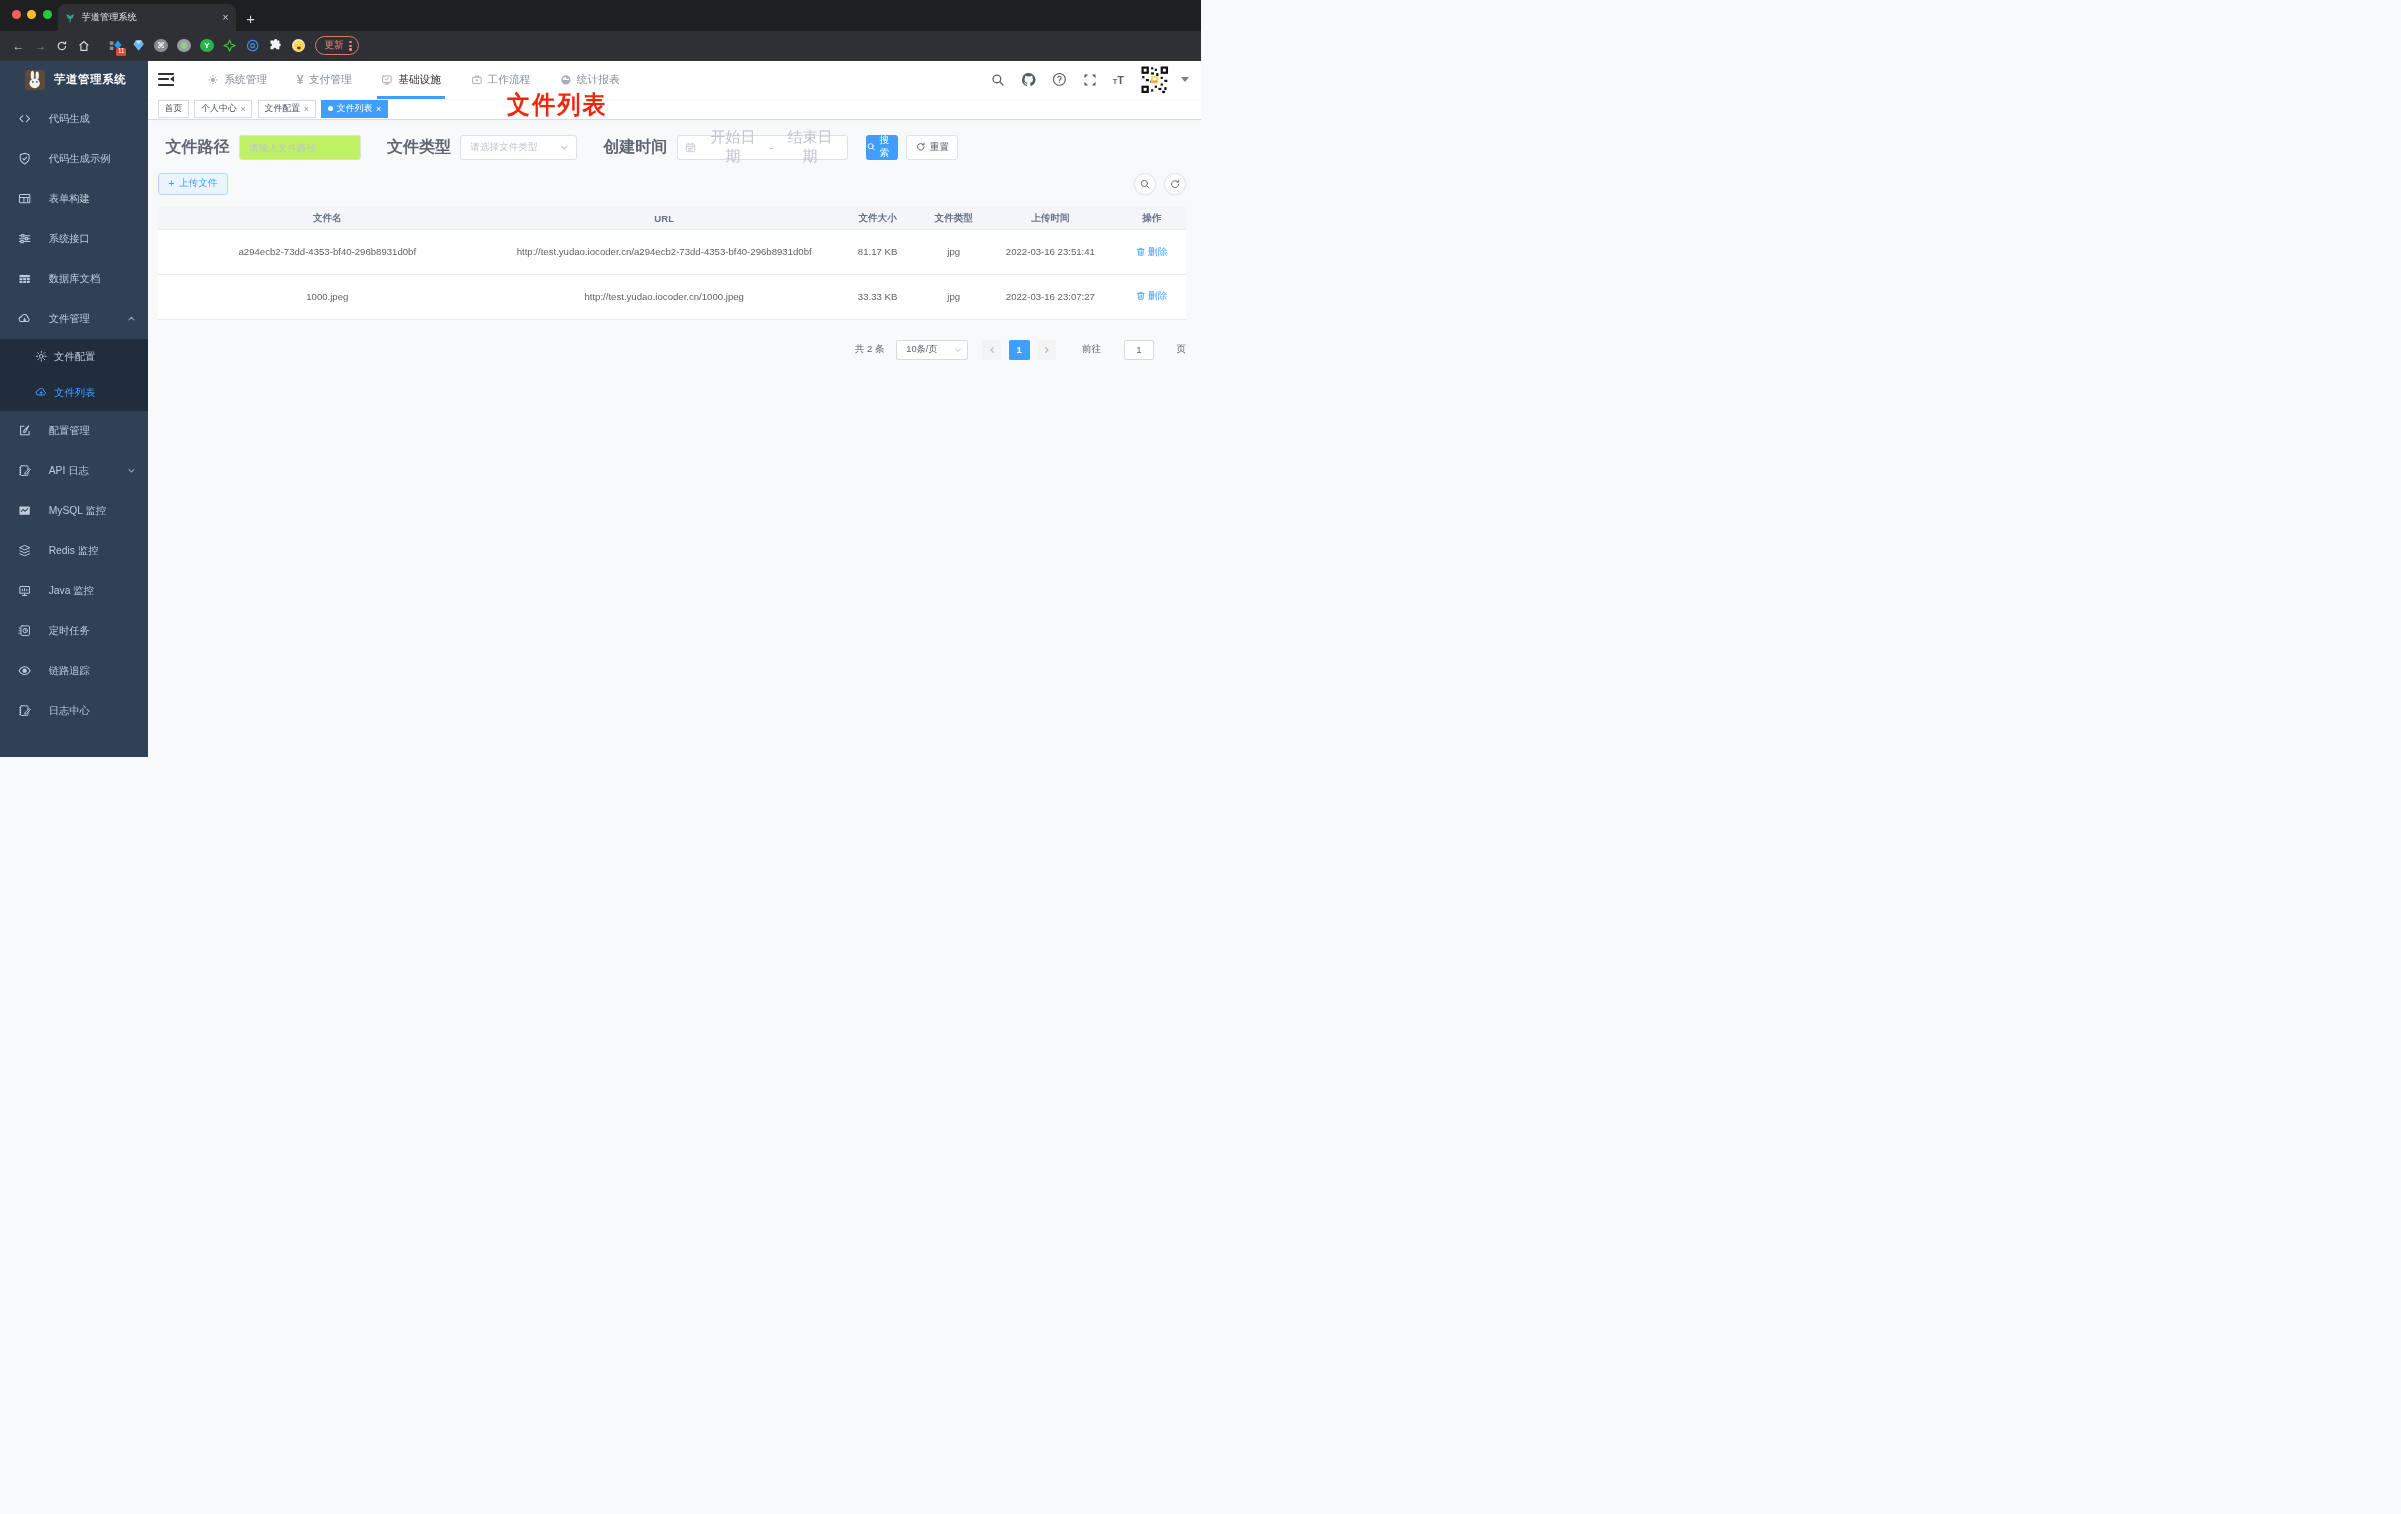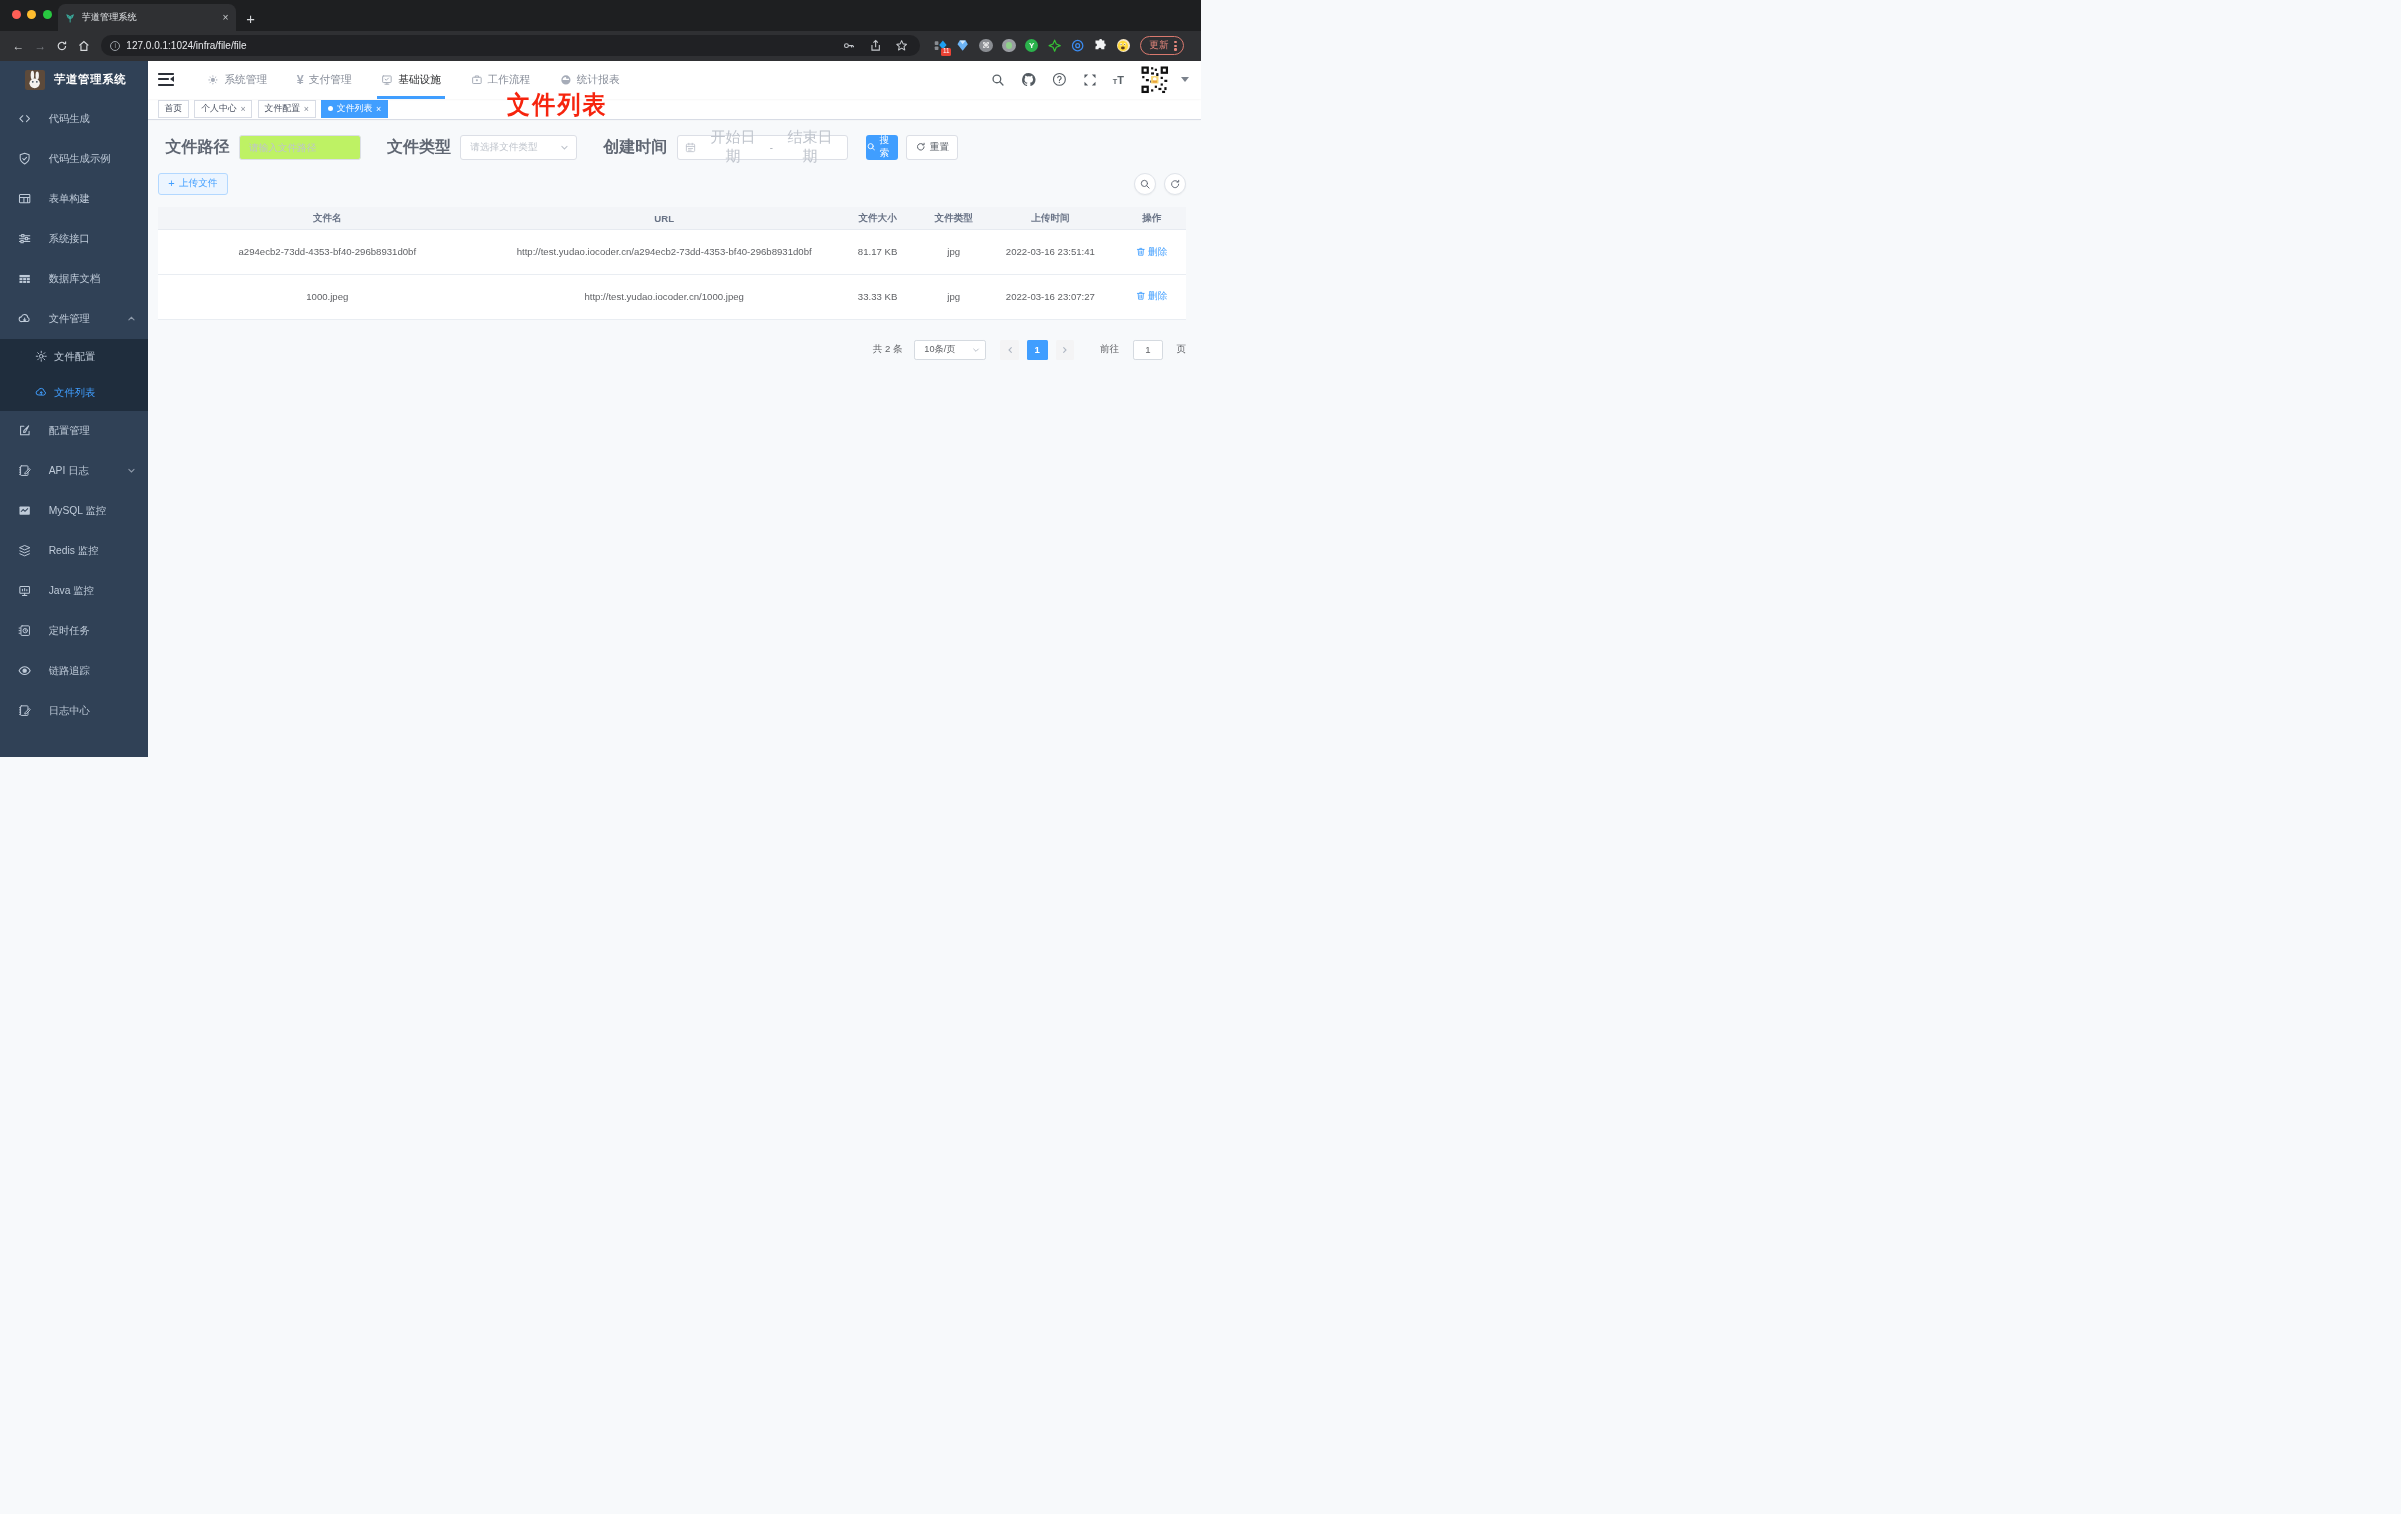--- a/index.html
+++ b/index.html
@@ -132,21 +132,21 @@
   .pagination { margin-top:20px; display:flex; align-items:center; justify-content:flex-end;
     font-size:9.6px; color:#606266; }
   .pg-total { margin-right:11.8px; }
   .pg-size { width:72px; height:20.7px; border:0.7px solid #d5dae0; border-radius:2.2px; background:#fff;
     display:flex; align-items:center; padding:0 5.9px 0 8.9px; margin-right:14px; cursor:pointer; }
   .pg-size span { flex:1; font-size:9.2px; color:#606266; }
   .pg-arrow { width:18.4px; height:20.7px; background:#f4f4f5; border-radius:1.5px; display:flex;
     align-items:center; justify-content:center; color:#aeb6c2; cursor:pointer; }
   .pg-cur { width:20.7px; height:20.7px; background:#409eff; color:#fff; border-radius:1.5px; font-weight:bold;
     display:flex; align-items:center; justify-content:center; margin:0 8px; cursor:default; }
-  .pg-goto { margin-left:26px; display:flex; align-items:center; gap:14px; }
+  .pg-goto { margin-left:26px; display:flex; align-items:center; gap:23px; }
   .pg-input { width:29.5px; height:20.7px; border:0.7px solid #d5dae0; border-radius:2.2px; text-align:center;
     font-size:9.6px; color:#606266; background:#fff; }
   svg { display:block; }
 </style>
 </head>
 <body>
 
 <div class="tab-strip">
   <div class="traffic">
     <i class="t-red"></i>
@@ -173,37 +173,20 @@
       <path d="M13 8a5 5 0 1 1-1.5-3.5"></path>
         <path d="M13 2v3h-3" stroke-linejoin="round"></path>
     </svg>
   </span>
   <span class="nav-btn">
     <svg width="11.8" height="11.8" viewBox="0 0 16 16" fill="none" stroke="#d7d9dc" stroke-width="1.6" style="margin:0 auto">
       <path d="M2 7.5 8 2l6 5.5"></path>
         <path d="M4 7v7h8V7"></path>
     </svg>
   </span>
-  <div class="url-pill">
-    <i class="url-info">i</i>
-    <span class="url-text">127.0.0.1:1024/infra/file/file</span>
-    <span class="pill-icons">
-      <svg width="13.3" height="13.3" viewBox="0 0 18 18" fill="none" stroke="#c4c7cb" stroke-width="1.5">
-        <circle cx="6" cy="9" r="2.6"></circle>
-          <path d="M8.6 9H15M13 9v2.6M15.5 9v2"></path>
-      </svg>
-      <svg width="13.3" height="13.3" viewBox="0 0 18 18" fill="none" stroke="#c4c7cb" stroke-width="1.5">
-        <path d="M9 11V2.5M6 5l3-2.8L12 5"></path>
-          <path d="M4 8v7h10V8"></path>
-      </svg>
-      <svg width="13.3" height="13.3" viewBox="0 0 18 18" fill="none" stroke="#c4c7cb" stroke-width="1.4">
-        <path d="M9 2.2 11 6.6l4.6.5-3.4 3.1 1 4.6L9 12.4 4.8 14.8l1-4.6L2.4 7.1 7 6.6z" stroke-linejoin="round"></path>
-      </svg>
-    </span>
-  </div>
   <div class="ext-area">
     <span class="ext">
       <svg width="13.3" height="13.3" viewBox="0 0 18 18">
           <rect x="1" y="3" width="5" height="5" rx="1" fill="#8a8d92"></rect>
           <rect x="1" y="10" width="5" height="5" rx="1" fill="#8a8d92"></rect>
           <path d="M12 2 17 8 12 14 7 8z" fill="#1da0f2"></path>
         </svg>
       <span class="badge">11</span>
     </span>
     <span class="ext">

